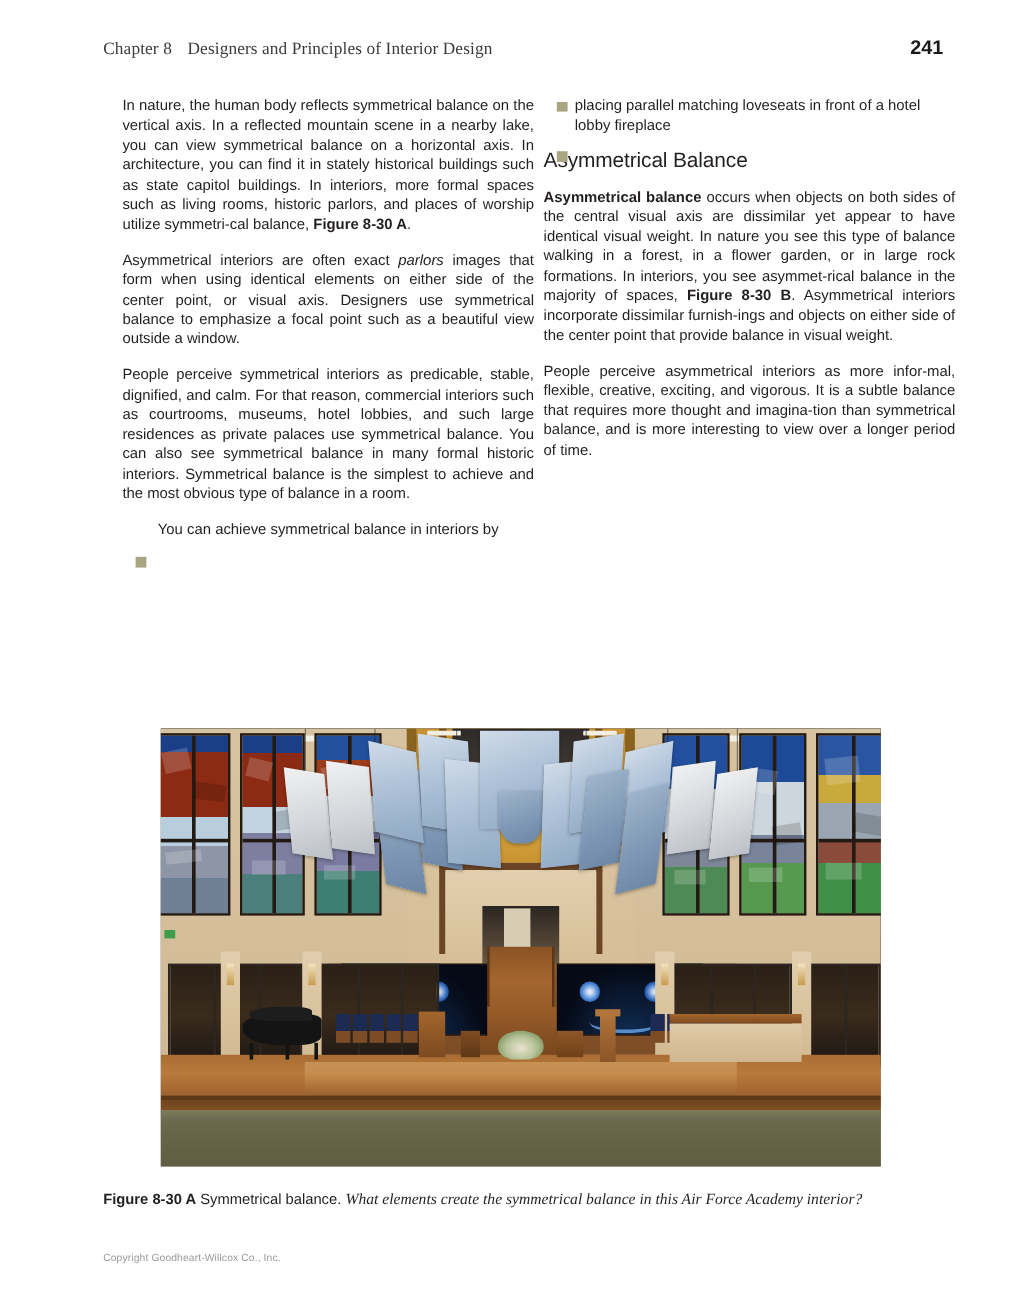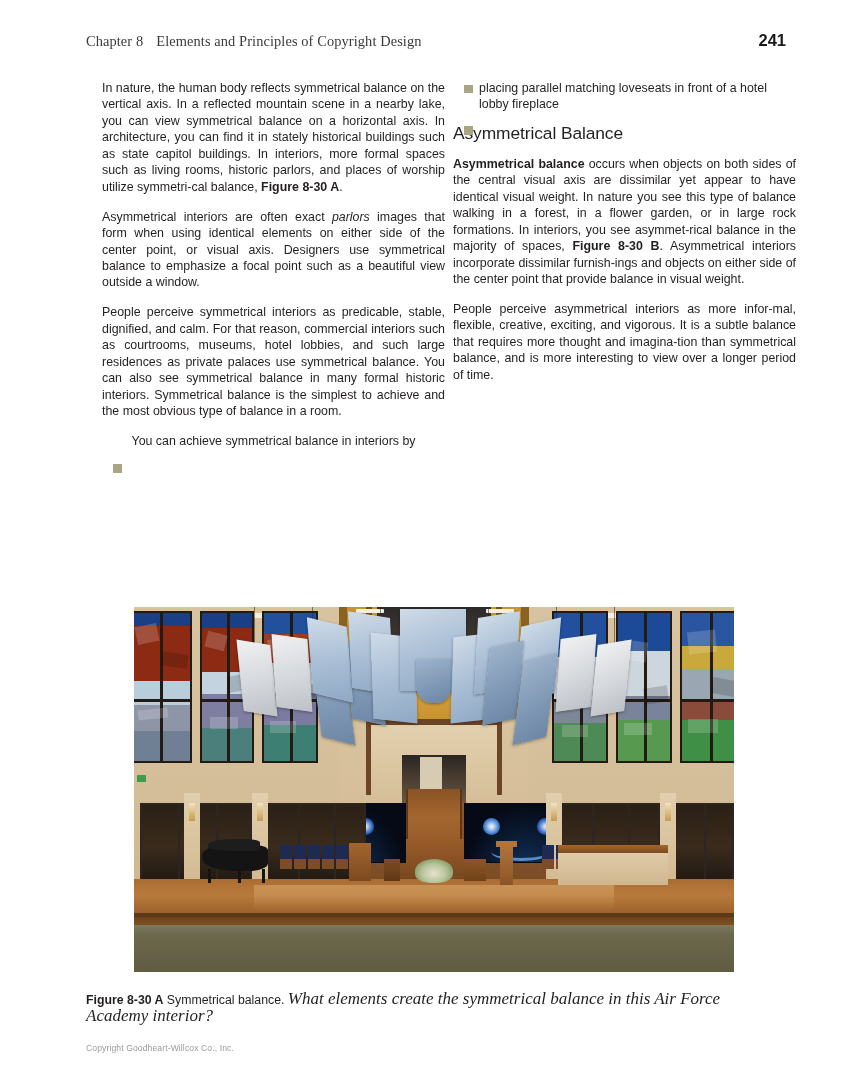--- a/index.html
+++ b/index.html
@@ -370,38 +370,38 @@
     top: 991px;
     width: 700px;
     font-size: 12.3px;
     line-height: 16px;
     color: #231f20;
   }
   .caption .fig-num { font-weight: bold; }
   .caption .fig-q {
     font-family: "Liberation Serif", serif;
     font-style: italic;
-    font-size: 17px;
+    font-size: 13px;
   }
 
   .copyright {
     position: absolute;
     left: 86px;
     top: 1043px;
     font-size: 8.6px;
     color: #9a9a9a;
     letter-spacing: .1px;
   }
 </style>
 </head>
 <body>
 
 <div class="running-head">
   <div class="rh-left">
-    <span class="chap">Chapter 8</span><span>Elements and Principles of Copyright Design</span>
+    <span class="chap">Chapter 8</span><span>Designers and Principles of Interior Design</span>
   </div>
   <div class="rh-page">241</div>
 </div>
 
 <div class="col col-left">
 
   <p><span>In nature, the human body reflects symmetrical balance on the vertical axis. In a reflected mountain scene in a nearby lake, you can view symmetrical balance on a horizontal axis. In architecture, you can find it in stately historical buildings such as state capitol buildings. In interiors, more formal spaces such as living rooms, historic parlors, and places of worship utilize symmetri-cal balance, </span><b>Figure 8-30 A</b><span>.</span></p>
 
   <p><span>Asymmetrical interiors are often exact </span><i>parlors</i><span> images that form when using identical elements on either side of the center point, or visual axis. Designers use symmetrical balance to emphasize a focal point such as a beautiful view outside a window.</span></p>
 

